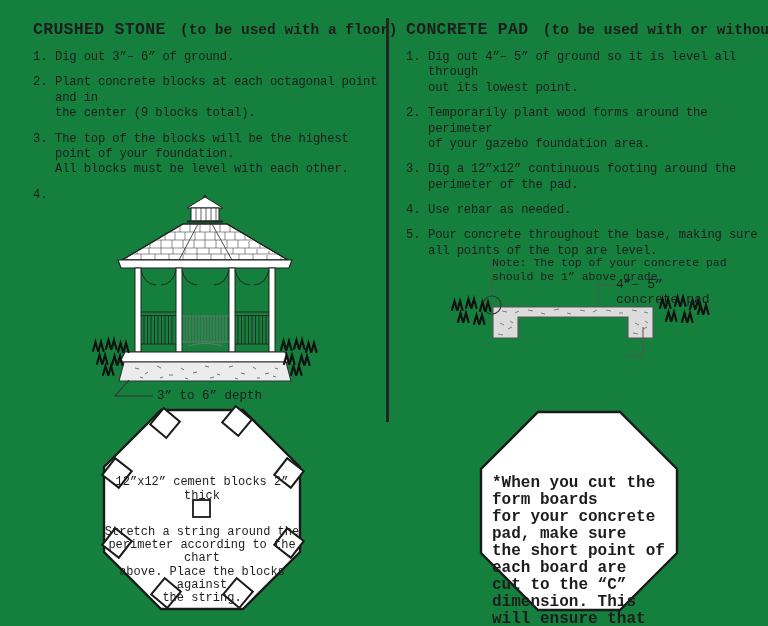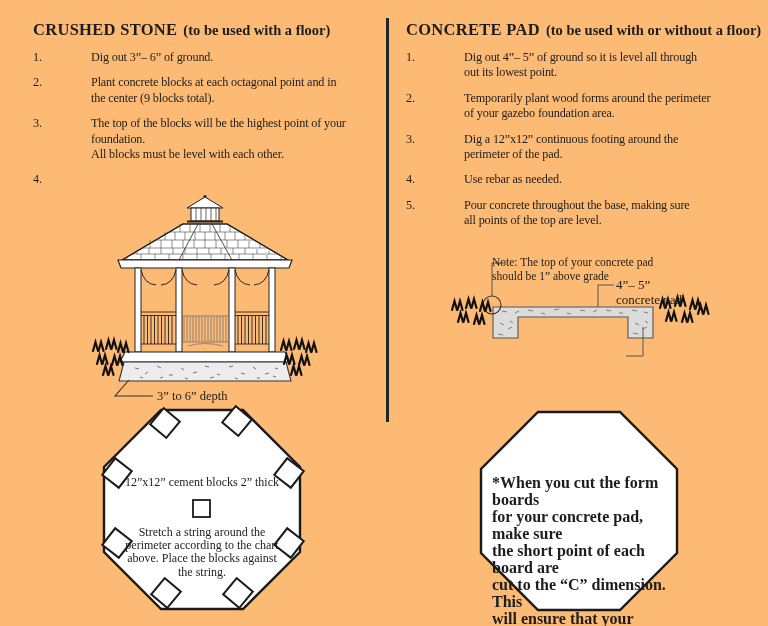--- a/index.html
+++ b/index.html
@@ -1,30 +1,30 @@
 <!DOCTYPE html>
 <html><head>
 <meta charset="utf-8">
 <style>
   * { box-sizing: border-box; }
   html,body { margin:0; padding:0; background:#ffffff; }
   .page {
-    position:relative; width:768px; height:626px; background:#fdba74;
-    font-family:Liberation Serif, serif; color:#1d1d1d; overflow:hidden;
+    position:relative; width:768px; height:626px; background:#15803d;
+    font-family:Liberation Mono, monospace; color:#1d1d1d; overflow:hidden;
   }
   .col { position:absolute; top:14px; }
   .col-left  { left:33px;  width:352px; }
   .col-right { left:406px; width:354px; }
   .heading { margin:0 0 9px 0; white-space:nowrap; }
   .title { font-weight:bold; font-size:16.5px; letter-spacing:.3px; }
   .subtitle { font-size:14.5px; }
   ol.steps { list-style:none; margin:0; padding:0; }
   li.step { display:flex; margin-bottom:10px; font-size:12.2px; line-height:1.26; letter-spacing:-.15px; }
   li.step .num { flex:none; width:22px; }
-  li.step .txt { white-space:pre-line;margin-left:36px; }
+  li.step .txt { white-space:pre-line; }
   .divider { position:absolute; left:386px; top:18px; width:3px; height:404px; background:#242424; }
   .fig { position:absolute; }
   .fig svg { display:block; overflow:visible; }
   .fig-gazebo   { left:85px;  top:194px; width:250px; height:212px; }
   .fig-oct-left { left:103px; top:409px; width:198px; height:201px; }
   .fig-cross    { left:440px; top:255px; width:320px; height:115px; }
   .fig-oct-right{ left:480px; top:411px; width:198px; height:200px; }
   .diagram-label { position:absolute; color:#1d1d1d; }
   .depth-label { left:72px; top:195px; font-size:12.5px; white-space:nowrap; }
   .oct-blocks-label { left:0; right:0; top:66px; text-align:center; font-size:12px; }

